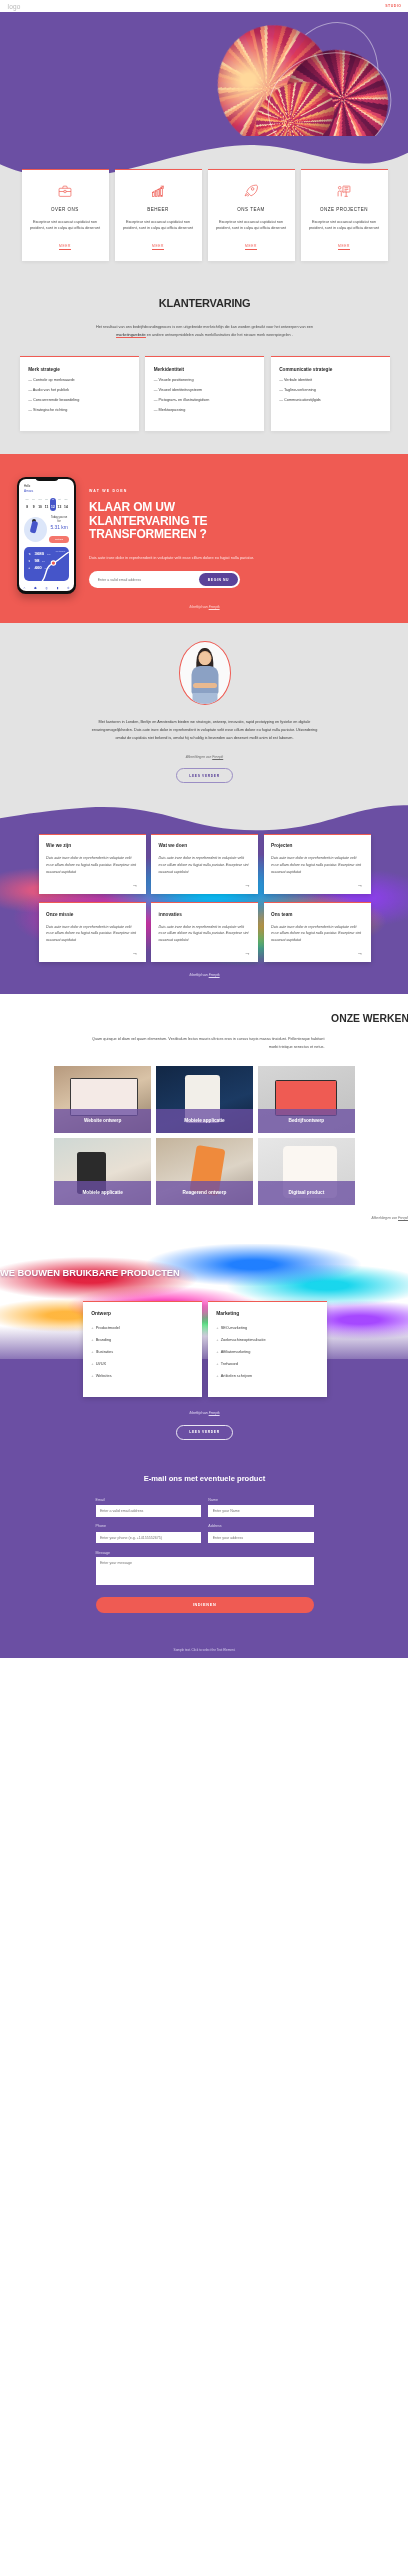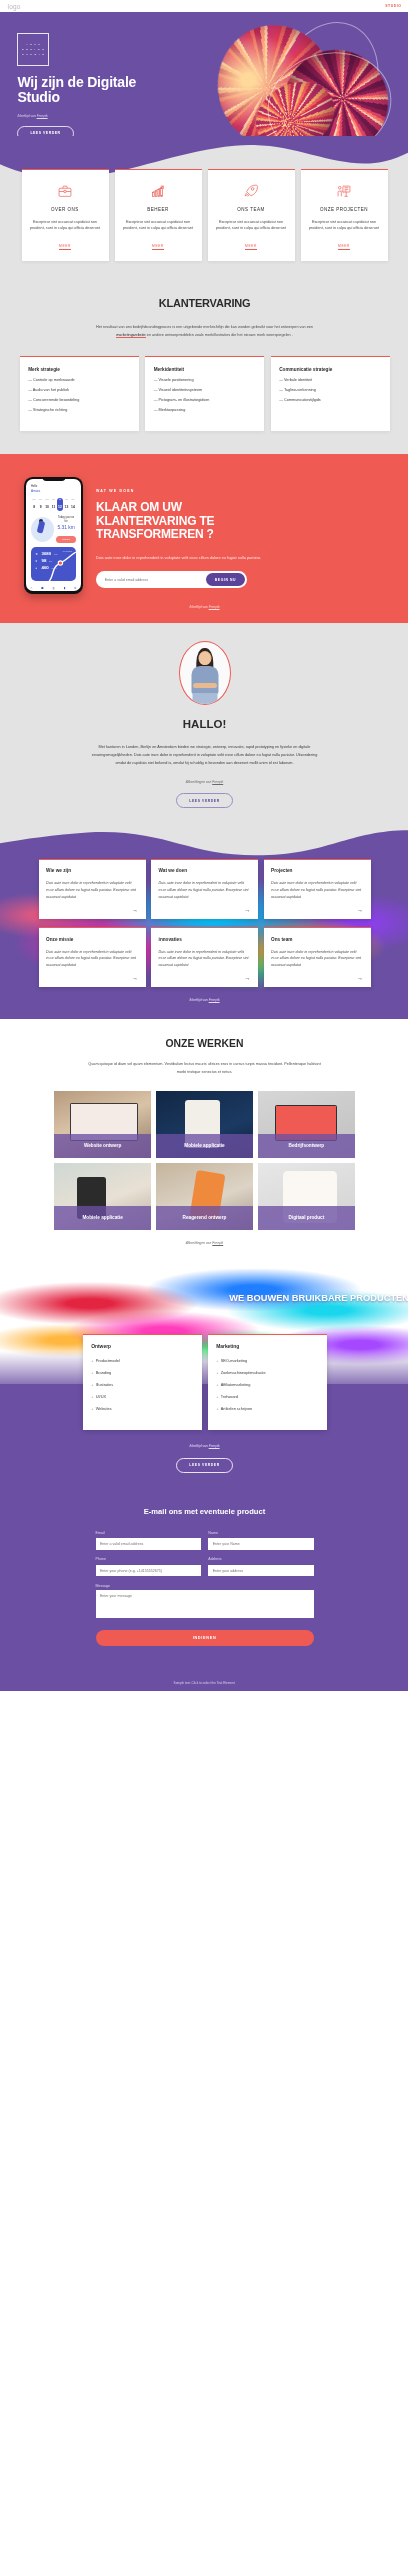--- a/index.html
+++ b/index.html
@@ -121,21 +121,21 @@
   .ccard{
     width:119px;background:#fff;border-top:1.6px solid #ef5b53;
     padding:9.8px 8.7px 12px;text-align:left;box-shadow:0 1.1px 3.8px rgba(0,0,0,.07);
     min-height:64px;
   }
   .ccard h3{font-size:4.7px;font-weight:700;margin-bottom:7.6px;}
   .ccard li{list-style:none;font-size:3.8px;color:#3d3d3d;line-height:1;margin-bottom:6px;}
 
   
   .cta{background:#ef5b53;padding:23px 0 14px;position:relative;}
-  .cta-inner{display:flex;gap:13px;padding-left:24px;}
+  .cta-inner{display:flex;gap:13px;padding-left:17px;}
   .phone{
     width:59px;height:117px;background:#111;border-radius:8.7px;padding:2.2px;
     position:relative;flex:0 0 auto;box-shadow:0 3.3px 8.7px rgba(0,0,0,.25);
   }
   .phone .screen{
     background:#fff;border-radius:7px;width:100%;height:100%;overflow:hidden;
     position:relative;padding:6.5px 4.9px 0;
   }
   .notch{
     position:absolute;top:0;left:50%;transform:translateX(-50%);
@@ -251,21 +251,21 @@
   }
   .pcard h3{font-size:4.7px;font-weight:700;margin-bottom:7px;}
   .pcard p{font-size:3.6px;font-style:italic;line-height:1.85;color:#4c4c4c;margin-bottom:6.5px;}
   .arrow{font-size:6px;color:#2b2b2b;text-align:right;display:block;}
   .purple-credit{
     position:relative;z-index:4;text-align:center;font-style:italic;font-size:3.3px;
     color:#e4dcf5;margin-top:11px;
   }
 
   
-  .werken{background:#fff;padding:19.6px 0 16.4px;text-align:center;}
+  .werken{background:#fff;padding:19.6px 0 16.4px;text-align:right;}
   .werken h2{font-size:10.4px;font-weight:700;margin-bottom:12px;}
   .werken .lead{font-size:3.8px;line-height:2;color:#4c4c4c;width:240px;margin:0 auto 14px;}
   .gal{display:flex;flex-direction:column;gap:4.9px;align-items:center;}
   .grow{display:flex;gap:4.9px;}
   .gitem{
     width:97px;height:67px;position:relative;overflow:hidden;background:#cfcfcf;
   }
   .gitem .ov{
     position:absolute;left:0;bottom:0;width:100%;height:24px;
     background:rgba(107,79,163,.78);display:flex;align-items:center;justify-content:center;
@@ -298,22 +298,22 @@
       radial-gradient(ellipse 131px 27px at 16% 62%, rgba(255,170,30,.85) 0 14%, rgba(255,170,30,0) 62%),
       radial-gradient(ellipse 142px 30.5px at 88% 66%, rgba(150,40,255,.85) 0 14%, rgba(150,40,255,0) 64%),
       #ffffff;
   }
   .rain-fade{
     position:absolute;left:0;top:82px;width:409px;height:49px;z-index:2;
     background:linear-gradient(to bottom, rgba(107,79,163,0) 0%, #6b4fa3 86%);
   }
   .prod-inner{position:relative;z-index:5;padding-top:24px;}
   .prod-inner h2{
-    text-align:right;font-size:9.3px;font-weight:700;color:#fff;line-height:1.2;
-    text-shadow:0 0.5px 2.2px rgba(60,20,90,.45);margin-bottom:30px;
+    text-align:left;font-size:9.3px;font-weight:700;color:#fff;line-height:1.2;
+    text-shadow:0 0.5px 2.2px rgba(60,20,90,.45);margin-bottom:22px;
   }
   .prod-row{display:flex;gap:6px;justify-content:center;margin-bottom:14px;}
   .prod-card{
     width:119px;background:#fff;border-top:1.4px solid #ef5b53;padding:9.8px 8.7px 12px;
     box-shadow:0 1.6px 5.5px rgba(0,0,0,.18);
   }
   .prod-card h3{font-size:4.9px;font-weight:700;margin-bottom:8.7px;}
   .prod-card li{list-style:none;font-size:3.9px;color:#3d3d3d;margin-bottom:7px;}
   .prod-card li .plus{color:#9a9a9a;margin-right:2.2px;}
   .prod-credit{text-align:center;font-style:italic;font-size:3.3px;color:#e4dcf5;margin-bottom:9.8px;}
@@ -361,32 +361,20 @@
     </div>
   </div>
 
   <section class="hero">
     <div class="hero-art">
       <div class="ring r1"></div>
       <div class="blob b1"></div>
       <div class="blob b2"></div>
       <div class="blob b3"></div>
       <div class="ring r2"></div>
-    </div>
-    <div class="hero-inner">
-      <div class="badge">
-        <span>A R T  &amp;</span>
-        <span>D E S I G N</span>
-        <span>S T U D I O</span>
-      </div>
-      <h1>Wij zijn de Digitale Studio</h1>
-      <div class="credit">
-        <span>Ikleeftijd van </span><u>Freepik</u>
-      </div>
-      <a class="btn-outline">LEES VERDER</a>
     </div>
   </section>
 
   <section class="band-grey">
     <div class="wave-top">
       <svg viewBox="0 0 750 72" preserveAspectRatio="none" aria-hidden="true">
         <path d="M0,0 L750,0 L750,30 C640,88 560,5 430,18 C300,31 210,86 90,76 C55,73 22,62 0,52 Z" fill="#6b4fa3"></path>
       </svg>
     </div>
     <div class="feature-row">
@@ -565,21 +553,20 @@
 
   <section class="hallo">
     <div class="avatar">
       <div class="av-hair"></div>
       <div class="av-head"></div>
       <div class="av-face"></div>
       <div class="av-body"></div>
       <div class="av-jeans"></div>
       <div class="av-arm"></div>
     </div>
-    <h2>HALLO!</h2>
     <p class="body">Met kantoren in Londen, Berlijn en Amsterdam bieden we strategie, ontwerp, innovatie, rapid prototyping en fysieke en digitale ervaringsmogelijkheden. Duis aute irure dolor in reprehenderit in voluptate velit esse cillum dolore eu fugiat nulla pariatur. Uitzondering omdat de cupidata niet bekend is, omdat hij schuldig is bevonden aan deserunt mollit anim id est laborum.</p>
     <div class="credit">
       <span>Afbeeldingen van </span><u>Freepik</u>
     </div>
     <a class="btn-outline-dark">LEES VERDER</a>
   </section>
 
   <section class="purple">
     <div class="wave-bottom" style="position:absolute;top:0;left:0;z-index:3;">
       <svg viewBox="0 0 750 56" preserveAspectRatio="none" aria-hidden="true">

